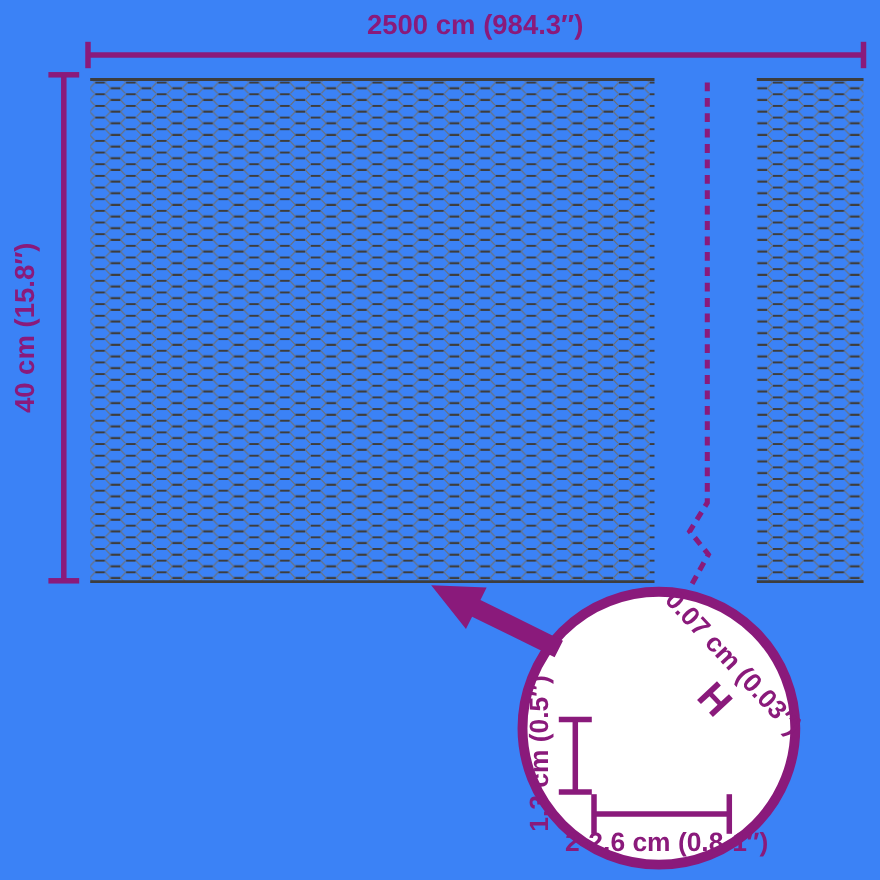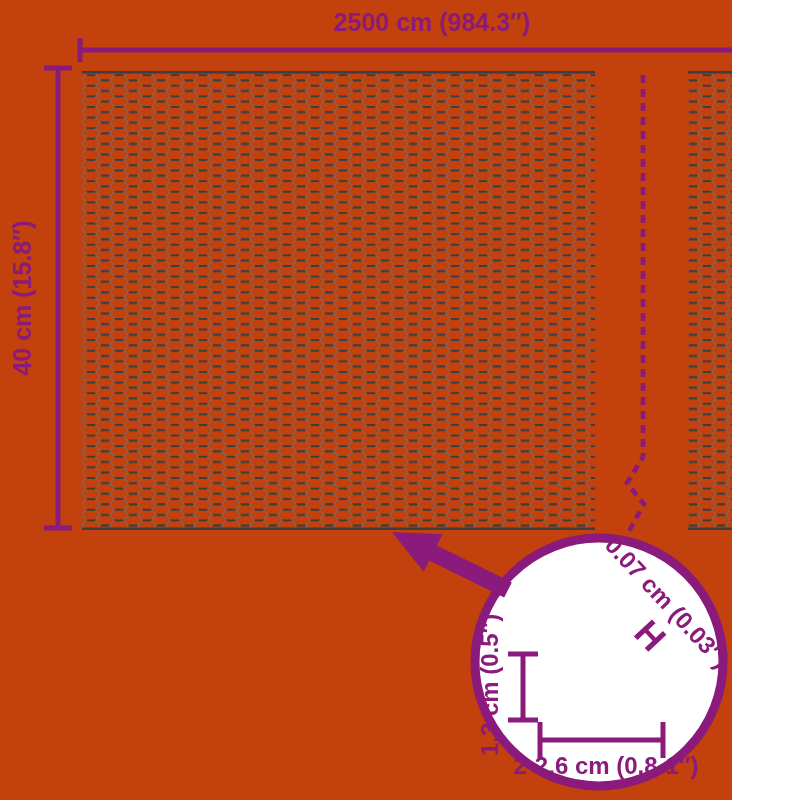--- a/index.html
+++ b/index.html
@@ -1,16 +1,16 @@
 <!DOCTYPE html>
 <html><head>
 <meta charset="utf-8">
 <style>
   html,body{margin:0;padding:0;background:#ffffff;}
-  .stage{width:732px;height:800px;position:relative;background:#c2410c;overflow:hidden;}
+  .stage{width:800px;height:800px;position:relative;background:#3b82f6;overflow:hidden;}
   svg{display:block;}
   text{
     font-family:"Liberation Sans", sans-serif;
     font-weight:bold;
     fill:#8A1A7B;
   }
   .lbl{font-size:25px;}
   .lbl-sm{font-size:24px;}
   .marker{font-size:36px;}
   .dim{stroke:#8A1A7B;stroke-width:5;fill:none;}

